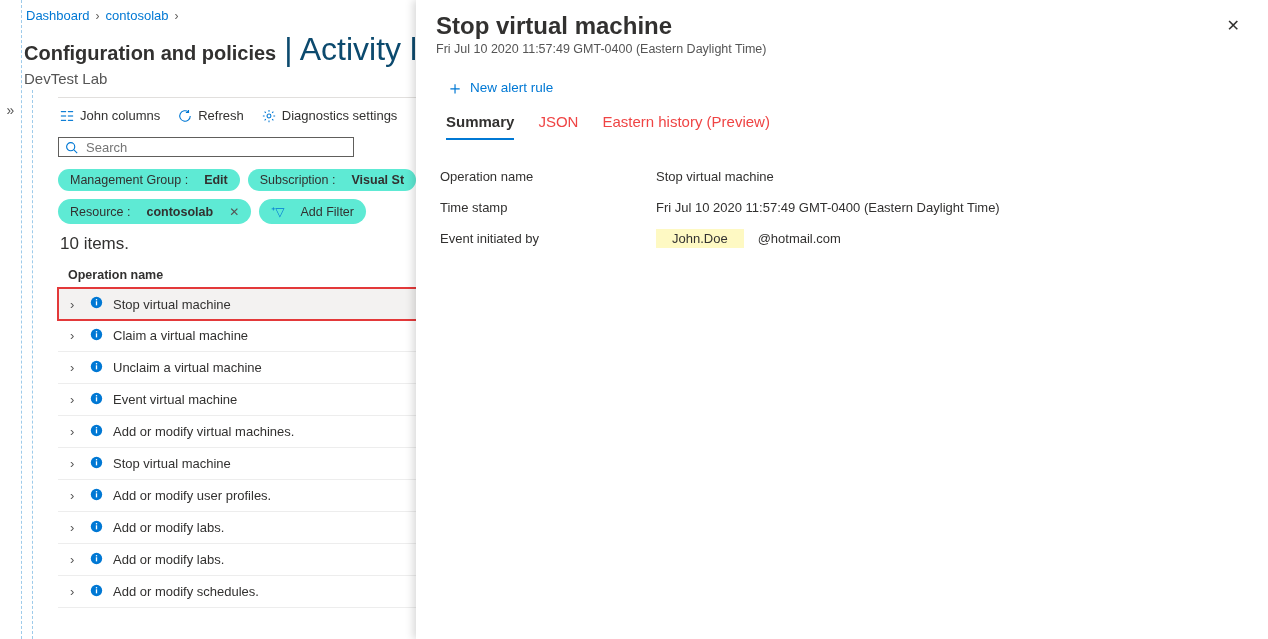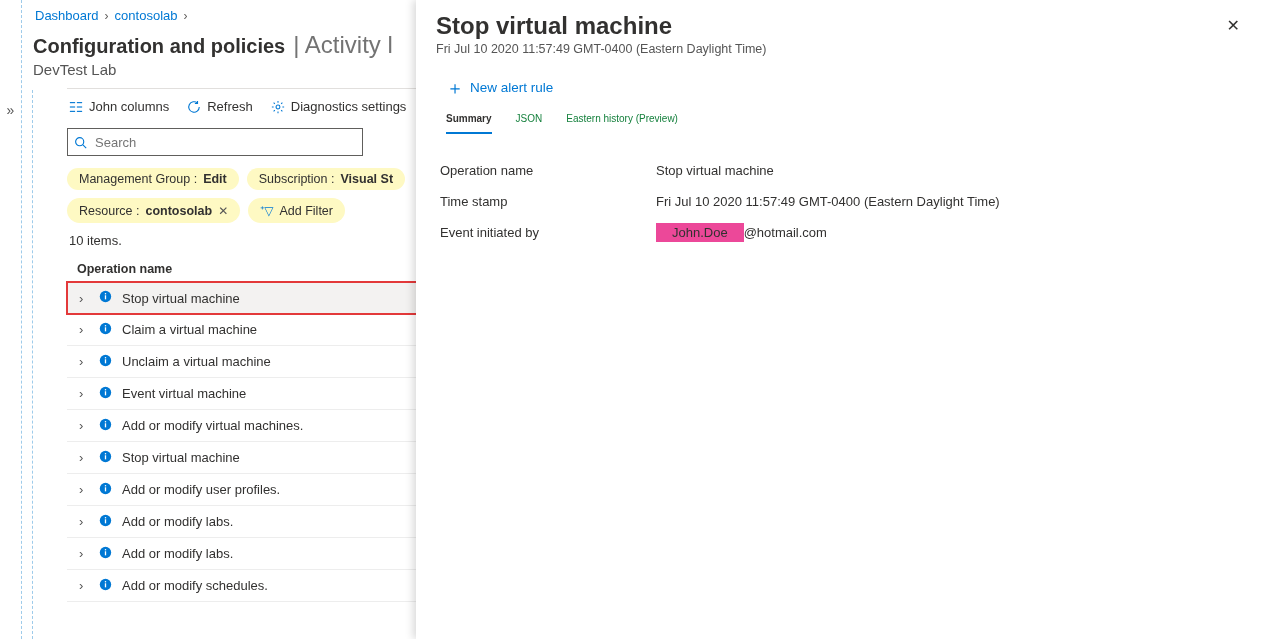--- a/index.html
+++ b/index.html
@@ -1,60 +1,60 @@
 <!DOCTYPE html>
 <html><head>
 <meta charset="utf-8">
 <style>
   * { box-sizing: border-box; font-family: "Segoe UI", Arial, sans-serif; }
   body { margin:0; padding:0; width:1268px; height:639px; background:#fff; color:#323130; overflow:hidden; position:relative; }
   a { color:#0078d4; text-decoration:none; }
   .expand-handle { position:absolute; left:0; top:0; width:22px; height:639px; border-right:1px dashed #9ecbea; display:flex; align-items:flex-start; justify-content:center; padding-top:102px; cursor:pointer;}
   .expand-handle span{ font-size:14px; color:#555; }
-  .left-area { position:absolute; left:33px; top:0; width:394px;}
+  .left-area { position:absolute; left:24px; top:0; width:394px;}
   .breadcrumb { padding:8px 0 2px 2px; font-size:13px; display:flex; align-items:center; gap:6px;}
   .breadcrumb .sep { color:#605e5c; font-size:12px;}
   .page-title-row{ display:flex; align-items:baseline; gap:8px; margin-top:6px;}
   .page-title{ font-size:20px; font-weight:600; color:#323130;}
-  .page-title-suffix{ font-size:24px; font-weight:400; color:#737373;}
+  .page-title-suffix{ font-size:32px; font-weight:400; color:#0c4a6e;}
   .subtitle{ font-size:15px; color:#555; margin-top:2px; margin-bottom:10px;}
   .content-box{ border-top:1px solid #e1dfdd; margin-left:34px; width:360px;}
   .toolbar{ display:flex; align-items:center; gap:18px; padding:10px 0 10px 2px; font-size:13px; color:#323130;}
   .toolbar .tb-item{ display:flex; align-items:center; gap:6px; cursor:pointer;}
   .toolbar svg{ width:14px; height:14px; }
-  .search-box{ display:flex; align-items:center; border:1px solid #605e5c; height:28px; width:296px; padding:0 6px; gap:6px; margin:4px 0 12px 0;}
+  .search-box{ display:flex; align-items:center; border:1px solid #605e5c; height:20px; width:296px; padding:0 6px; gap:6px; margin:4px 0 12px 0;}
   .search-box input{ border:none; outline:none; font-size:13px; flex:1; background:transparent;}
   .pill-row{ display:flex; flex-wrap:wrap; gap:8px; margin-bottom:8px;}
-  .pill{ background:#fef9c3; border-radius:14px; padding:4px 12px; font-size:12.5px; color:#323130; display:flex; align-items:center; gap:6px; cursor:pointer;}
+  .pill{ background:#5eead4; border-radius:14px; padding:4px 12px; font-size:12.5px; color:#323130; display:flex; align-items:center; gap:16px; cursor:pointer;}
   .pill .bold{ font-weight:600;}
   .pill .close, .pill .ico{ font-size:12px; color:#555;}
-  .count{ font-size:13px; margin:10px 0 8px 2px; color:#323130;}
+  .count{ font-size:17px; margin:10px 0 8px 2px; color:#323130;}
   .col-head{ font-size:12.5px; font-weight:600; padding:6px 2px 6px 10px;}
   .list .row{ display:flex; align-items:center; gap:10px; height:32px; border-bottom:1px solid #ededed; padding-left:12px; font-size:13px; cursor:pointer; background:#fff;}
   .list .row:first-child{ border-top:1px solid #ededed;}
   .row .chev{ color:#555; font-size:13px; width:10px;}
   .row .info-ico svg{width:13px;height:13px;}
   .row.selected{ background:#f3f2f1; outline:2px solid #e3393a; outline-offset:-1px;}
   
   
   .panel{ position:absolute; left:416px; top:0; width:852px; height:639px; background:#fff; box-shadow:-3px 0 8px rgba(0,0,0,0.15); padding:12px 24px 0 20px;}
   .panel-head{ display:flex; justify-content:space-between; align-items:flex-start;}
   .panel-title{ font-size:24px; font-weight:600; color:#323130;}
   .panel-close{ font-size:16px; color:#323130; cursor:pointer; padding:4px;}
   .panel-time{ font-size:12.5px; color:#555; margin-top:2px;}
   .alert-link{ display:flex; align-items:center; gap:6px; margin:24px 0 14px 10px; font-size:13.5px; color:#0078d4; cursor:pointer;}
   .alert-link .plus{ font-size:18px; line-height:14px; font-weight:300;}
-  .tabs{ display:flex; gap:24px; margin-left:10px; font-size:10px; color:#323130; border-bottom:1px solid transparent; }
-  .tab{ padding:4px 0 8px 0; cursor:pointer; color:#15803d;}
+  .tabs{ display:flex; gap:24px; margin-left:10px; font-size:15px; color:#323130; border-bottom:1px solid transparent; }
+  .tab{ padding:4px 0 8px 0; cursor:pointer; color:#ef4444;}
   .tab.active{ font-weight:600; border-bottom:2px solid #0078d4; color:#323130;}
   .kv{ margin:20px 0 0 4px; font-size:13px;}
   .kv-row{ display:flex; padding:8px 0;}
   .kv-row .k{ width:216px; color:#323130;}
   .kv-row .v{ color:#323130;}
-  .redact{ background:#ec4899; padding:2px 16px; margin-right:0;}
+  .redact{ background:#fef9c3; padding:2px 16px; margin-right:14px;}
   .left-border{ position:absolute; left:32px; top:90px; bottom:0; width:1px; border-left:1px dashed #9ecbea;}
 </style>
 </head>
 <body>
 
 <div class="expand-handle">
     <span>»</span>
   </div>
 
 <div class="left-border"></div>

